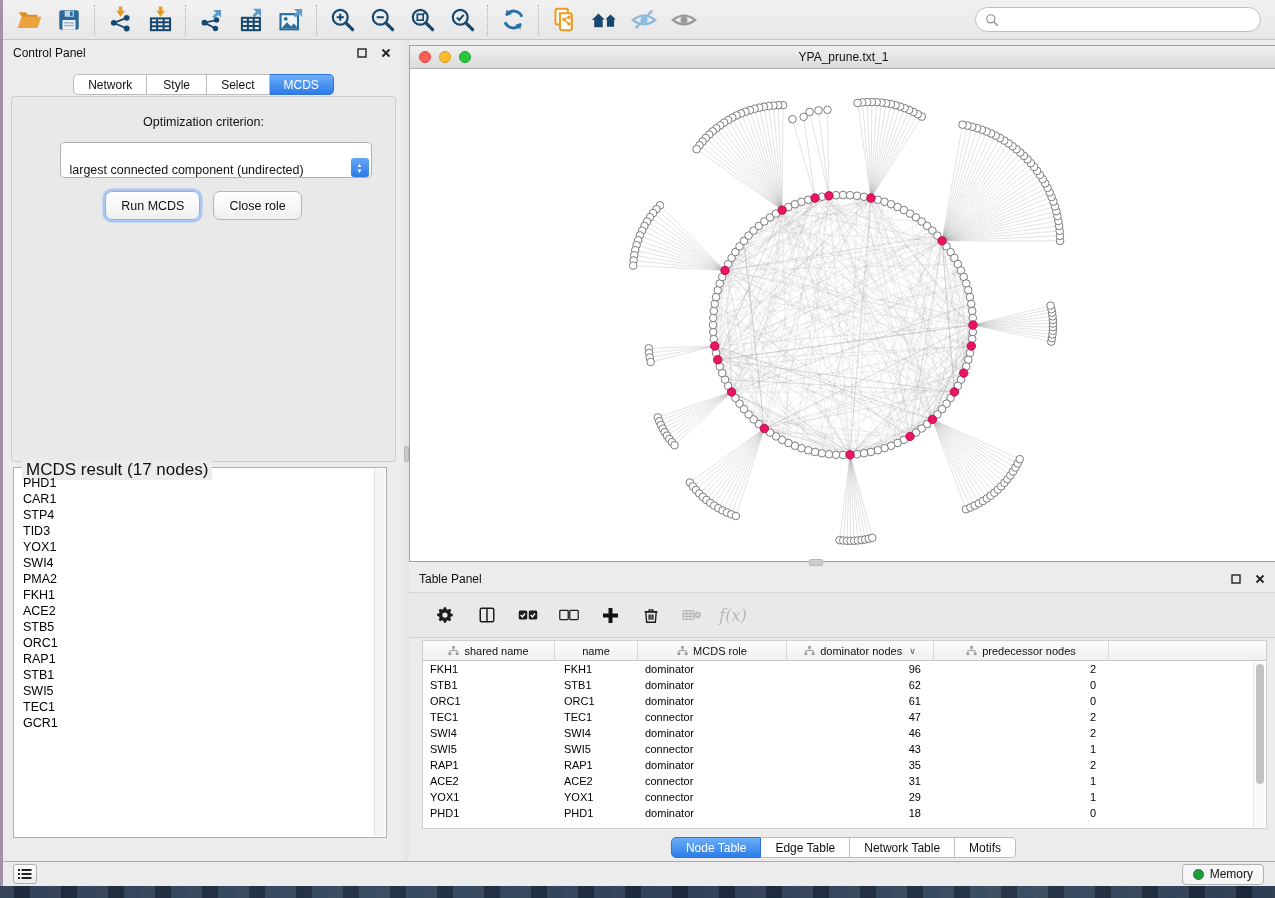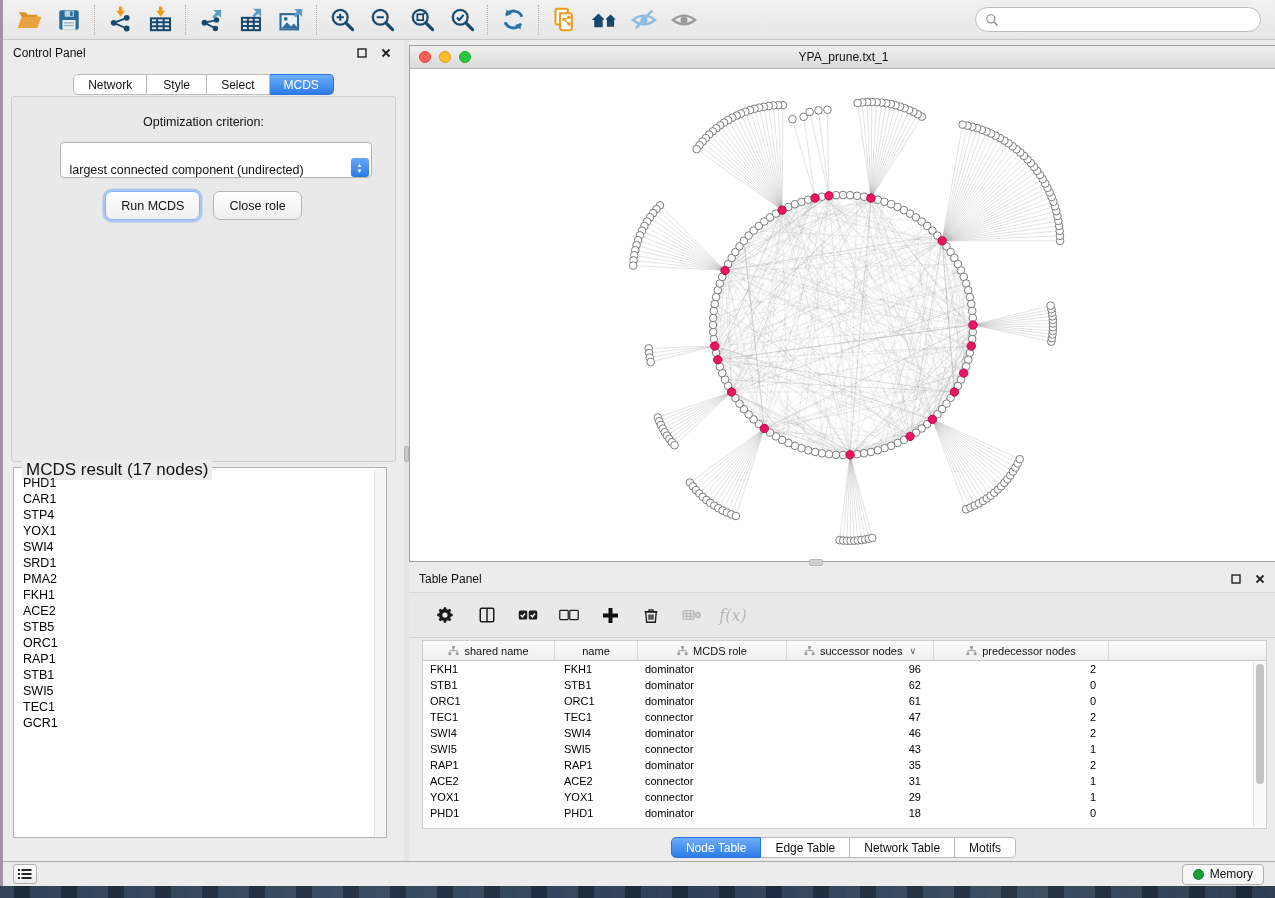--- a/index.html
+++ b/index.html
@@ -315,23 +315,23 @@
           <div class="pbtn focus">Run MCDS</div>
           <div class="pbtn">Close role</div>
         </div>
       </div>
       <div class="result-fs">
         <div class="result-legend">MCDS result (17 nodes)</div>
         <div class="result-list">
             <div>PHD1</div>
             <div>CAR1</div>
             <div>STP4</div>
+            <div>TID3</div>
             <div>YOX1</div>
             <div>SWI4</div>
-            <div>SRD1</div>
             <div>PMA2</div>
             <div>FKH1</div>
             <div>ACE2</div>
             <div>STB5</div>
             <div>ORC1</div>
             <div>RAP1</div>
             <div>STB1</div>
             <div>SWI5</div>
             <div>TEC1</div>
             <div>GCR1</div>
@@ -1242,21 +1242,21 @@
                 </svg>
               <span>MCDS role</span>
             </div>
             <div class="th c3">
               <svg width="11" height="10" viewBox="0 0 12 11" fill="#9a9a9a">
                   <rect x="4.5" y="0" width="3" height="3"></rect>
                   <rect x="0.5" y="7" width="3" height="3"></rect>
                   <rect x="8.5" y="7" width="3" height="3"></rect>
                   <path d="M6 3v2 M2 7V5h8v2" stroke="#9a9a9a" fill="none"></path>
                 </svg>
-              <span>successor nodes</span>
+              <span>dominator nodes</span>
               <span class="sort">∨</span>
             </div>
             <div class="th c4">
               <svg width="11" height="10" viewBox="0 0 12 11" fill="#9a9a9a">
                   <rect x="4.5" y="0" width="3" height="3"></rect>
                   <rect x="0.5" y="7" width="3" height="3"></rect>
                   <rect x="8.5" y="7" width="3" height="3"></rect>
                   <path d="M6 3v2 M2 7V5h8v2" stroke="#9a9a9a" fill="none"></path>
                 </svg>
               <span>predecessor nodes</span>

